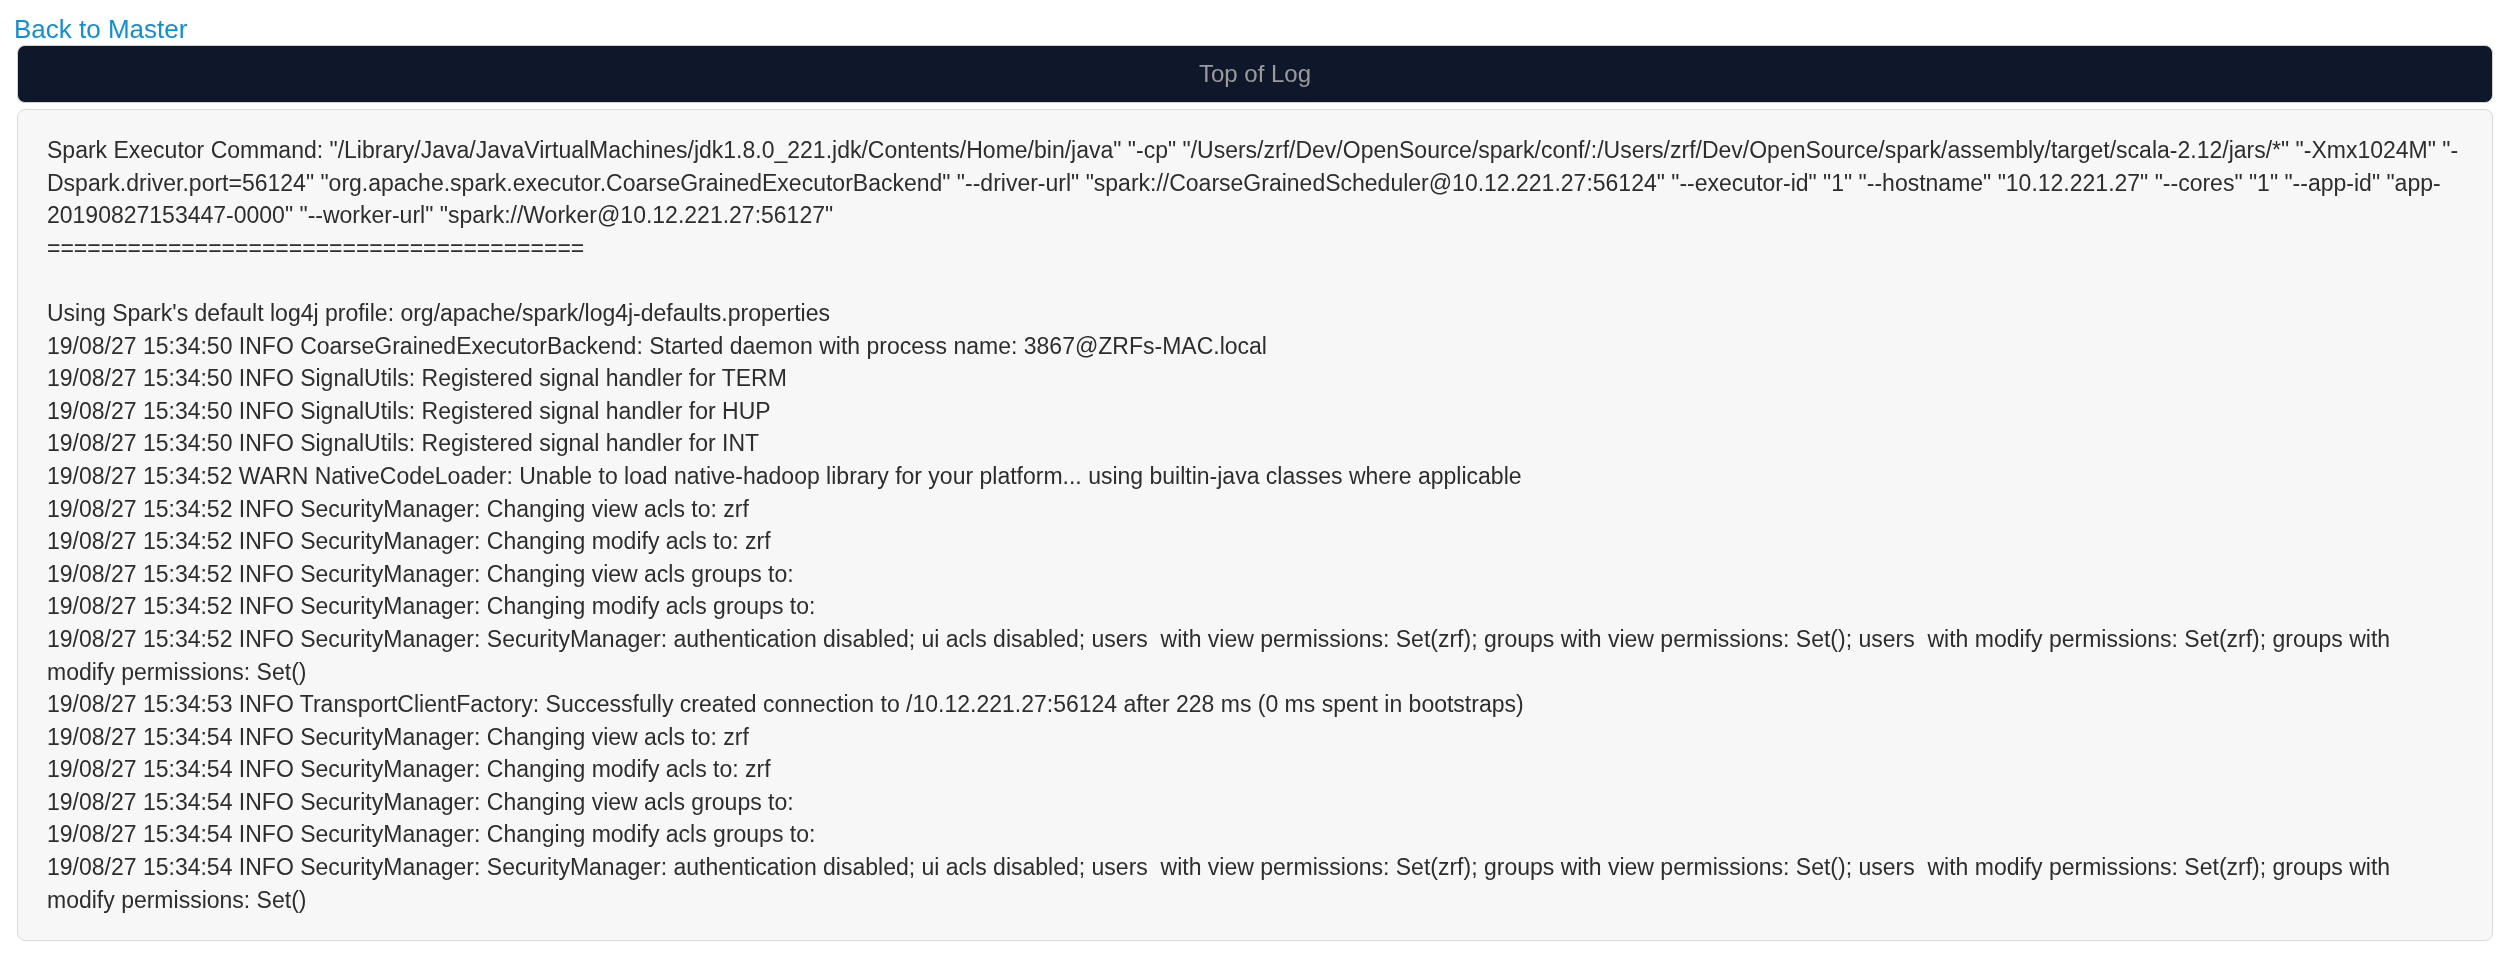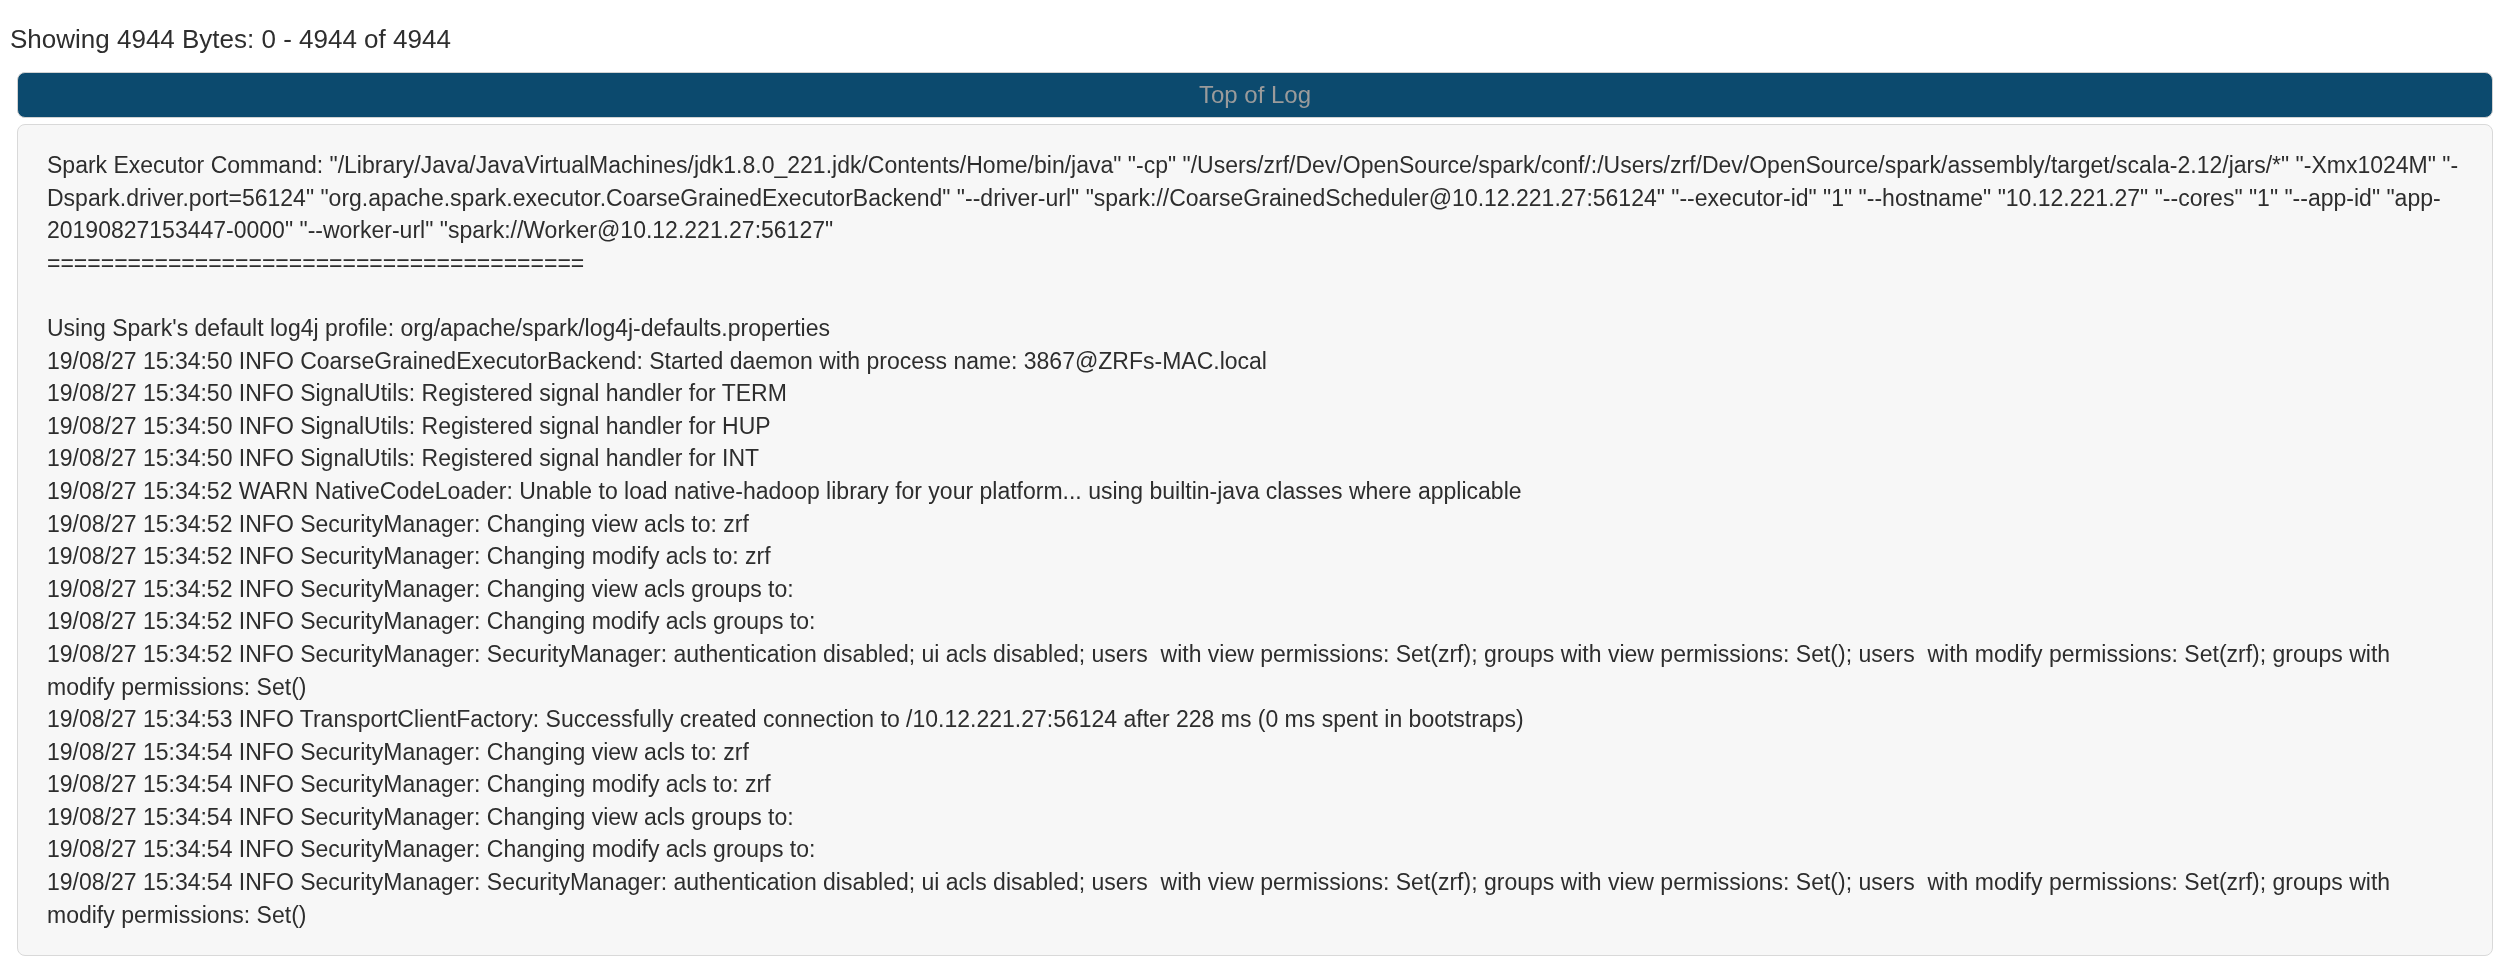--- a/index.html
+++ b/index.html
@@ -32,26 +32,26 @@
   .byte-range {
     margin: 24px 0 17px -7px;
     font-size: 26px;
     font-weight: 500;
     color: #2e2e2e;
   }
   .top-log-btn {
     display: block;
     width: 100%;
     box-sizing: border-box;
-    height: 46px;
+    height: 58px;
     font-family: inherit;
     font-size: 24px;
     color: #9b9b9b;
     text-align: center;
-    background: #0c4a6e;
+    background: #0f172a;
     border: 1px solid #d2d2d2;
     border-radius: 8px;
     margin: 0 4px 6px 0;
     padding: 0;
   }
   .log-box {
     box-sizing: border-box;
     width: 100%;
     height: 832px;
     background: #f7f7f7;
@@ -69,22 +69,24 @@
     white-space: pre-wrap;
     overflow-wrap: break-word;
     word-break: normal;
   }
 </style>
 </head>
 <body>
 
 <div class="page">
 
+  <p class="back-row">
+    <a href="#" class="back-link">Back to Master</a>
+  </p>
 
-  <h4 class="byte-range">Showing 4944 Bytes: 0 - 4944 of 4944</h4>
 
   <button type="button" class="top-log-btn" disabled="">Top of Log</button>
 
   <div class="log-box">
     <pre class="log-text">Spark Executor Command: "/Library/Java/JavaVirtualMachines/jdk1.8.0_221.jdk/Contents/Home/bin/java" "-cp" "/Users/zrf/Dev/OpenSource/spark/conf/:/Users/zrf/Dev/OpenSource/spark/assembly/target/scala-2.12/jars/*" "-Xmx1024M" "-Dspark.driver.port=56124" "org.apache.spark.executor.CoarseGrainedExecutorBackend" "--driver-url" "spark://CoarseGrainedScheduler@10.12.221.27:56124" "--executor-id" "1" "--hostname" "10.12.221.27" "--cores" "1" "--app-id" "app-20190827153447-0000" "--worker-url" "spark://Worker@10.12.221.27:56127"
 ========================================
 
 Using Spark's default log4j profile: org/apache/spark/log4j-defaults.properties
 19/08/27 15:34:50 INFO CoarseGrainedExecutorBackend: Started daemon with process name: 3867@ZRFs-MAC.local
 19/08/27 15:34:50 INFO SignalUtils: Registered signal handler for TERM

